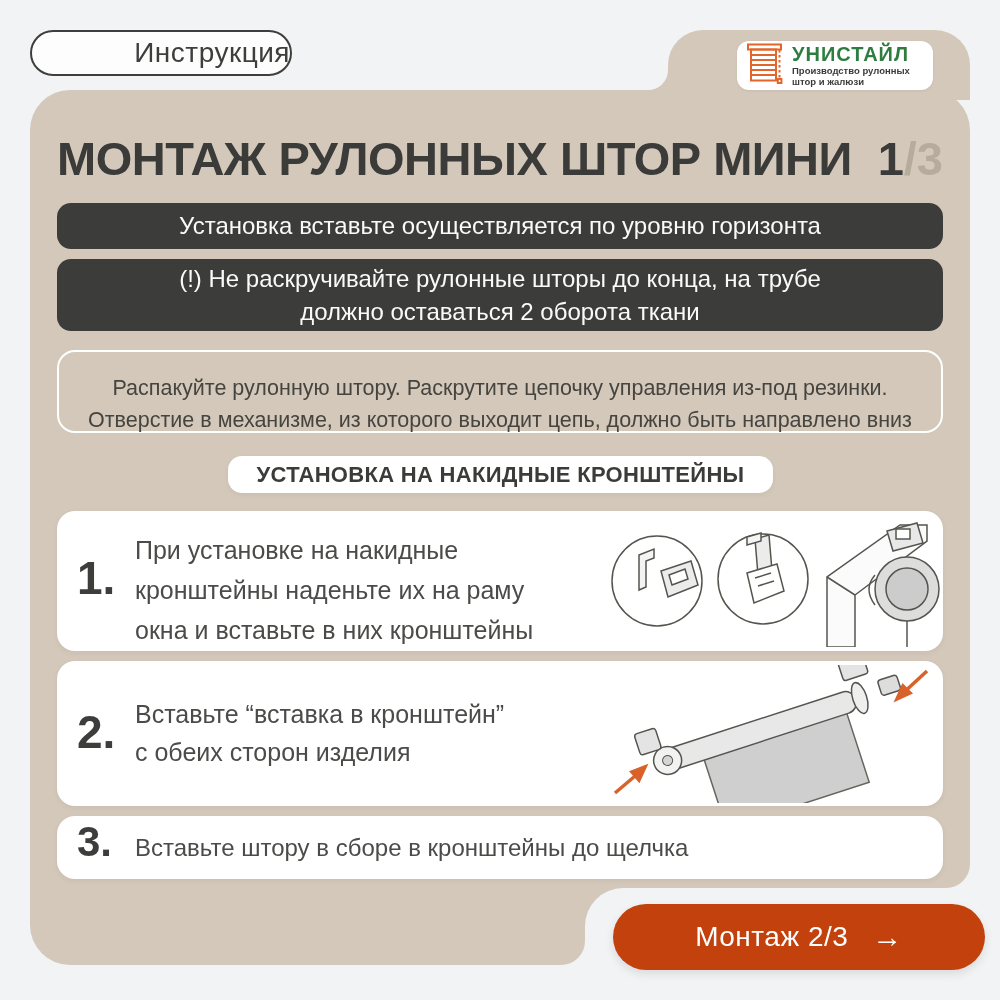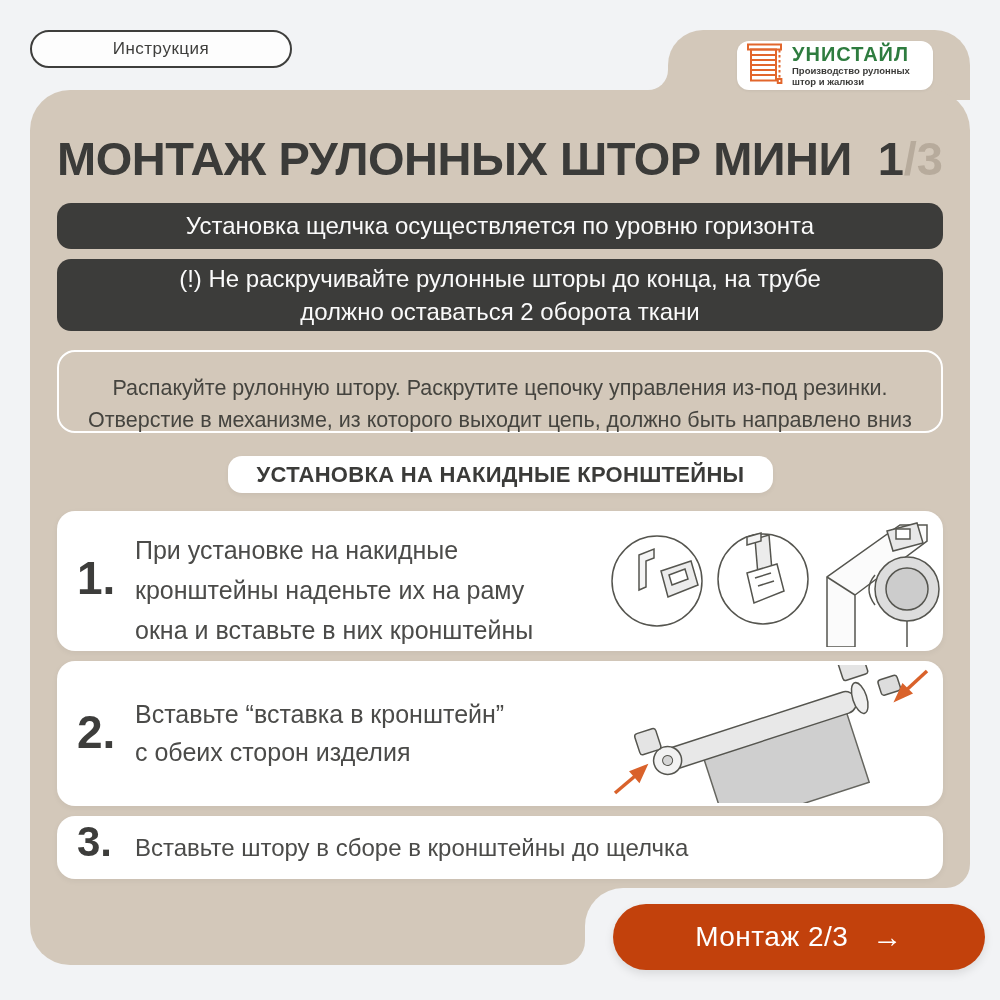--- a/index.html
+++ b/index.html
@@ -1,24 +1,24 @@
 <!DOCTYPE html>
 <html><head>
 <meta charset="utf-8">
 <style>
   * { margin:0; padding:0; box-sizing:border-box; }
   html,body { background:#e9eaec; }
   body { font-family:"Liberation Sans", sans-serif; }
   .stage { position:relative; width:1000px; height:1000px; background:#f2f3f5; overflow:hidden; margin:0 auto; }
 
   
-  .badge { position:absolute; left:30px; top:30px; width:262px; height:38px;
+  .badge { position:absolute; left:30px; top:30px; width:262px; height:46px;
     background:#fdfdfd; border:2px solid #3e3e3c; border-radius:24px;
-    display:flex; align-items:center; justify-content:center;
-    font-size:17px; color:#3e3e3c; letter-spacing:.5px; }
+    display:flex; align-items:center; justify-content:flex-end;
+    font-size:28px; color:#3e3e3c; letter-spacing:.5px; }
 
   
   .tab { position:absolute; left:668px; top:30px; width:302px; height:70px;
     background:#d3c8ba; border-radius:35px 35px 0 0; }
   .card { position:absolute; left:30px; top:90px; width:940px; height:875px;
     background:#d3c8ba; border-radius:40px; }
   .fillet-under { position:absolute; background:#d3c8ba; }
   .fillet-over-white { position:absolute; background:#f2f3f5; border-radius:0 0 100% 0; }
   .cut-under-white { position:absolute; background:#f2f3f5; }
   .cut-over-beige { position:absolute; background:#d3c8ba; border-bottom-right-radius:26px; }
@@ -126,21 +126,21 @@
       <span class="logo-tag">штор и жалюзи</span>
     </span>
   </div>
 
   <div class="title-row">
     <span class="title">МОНТАЖ РУЛОННЫХ ШТОР МИНИ</span>
     <span class="pages"><span class="cur">1</span><span class="rest">/3</span></span>
   </div>
 
   <div class="banner banner1">
-    <div>Установка щелчка осуществляется по уровню горизонта</div>
+    <div>Установка вставьте осуществляется по уровню горизонта</div>
   </div>
   <div class="banner banner2">
     <div>(!) Не раскручивайте рулонные шторы до конца, на трубе</div>
     <div>должно оставаться 2 оборота ткани</div>
   </div>
 
   <div class="outline-box">
     <div>Распакуйте рулонную штору. Раскрутите цепочку управления из-под резинки.</div>
     <div>Отверстие в механизме, из которого выходит цепь, должно быть направлено вниз</div>
   </div>

